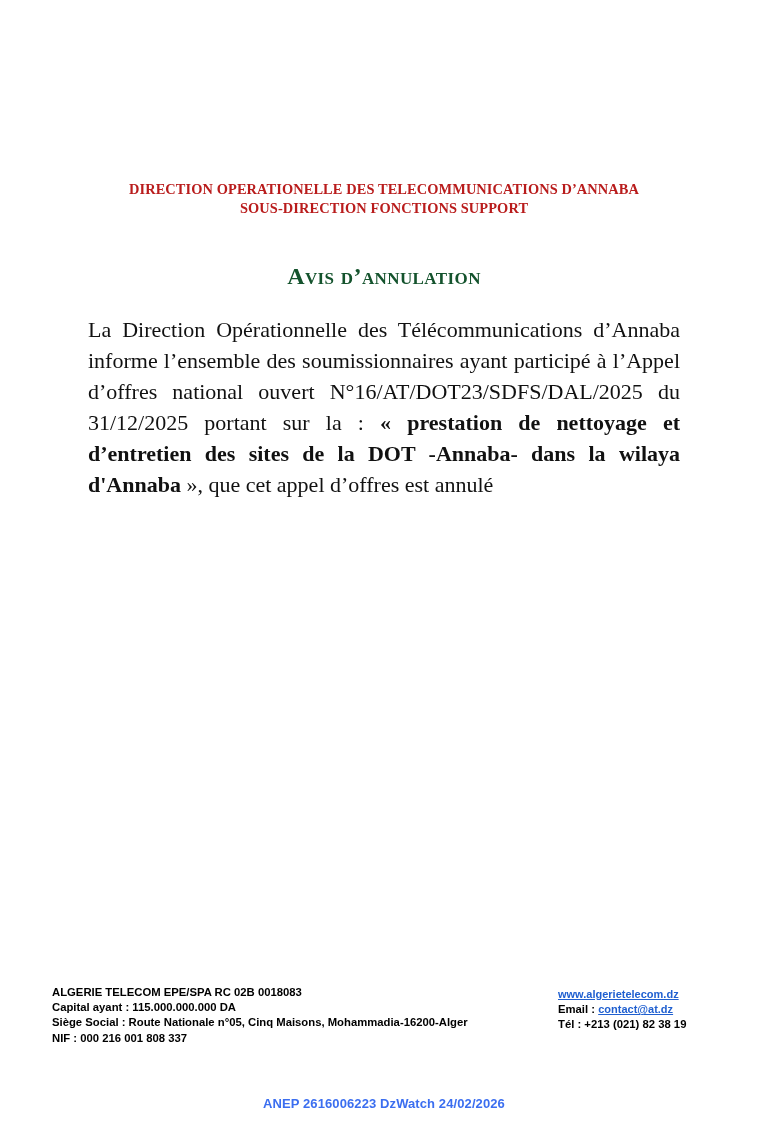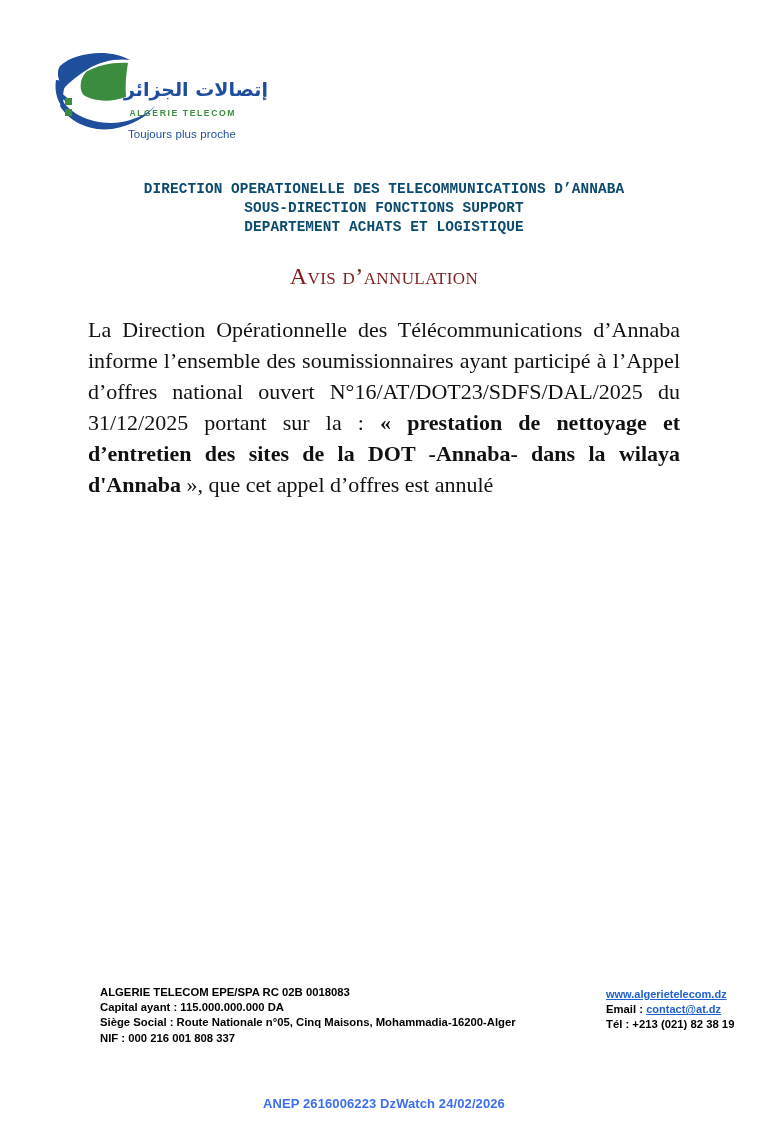--- a/index.html
+++ b/index.html
@@ -56,43 +56,43 @@
 
   
   .header-block {
     position: absolute;
     left: 64px;
     top: 180px;
     width: 640px;
     text-align: center;
   }
   .header-line {
-    font-family: Liberation Mono, monospace;
+    font-family: Liberation Serif, serif;
     font-weight: bold;
     font-size: 14.4px;
     line-height: 19px;
     letter-spacing: 0.1px;
-    color: #0c4a6e;
+    color: #b91c1c;
     white-space: nowrap;
     text-align: center;
   }
 
   
   .doc-title {
     position: absolute;
     left: 64px;
     top: 263px;
     width: 640px;
     text-align: center;
     font-family: "Liberation Serif", "DejaVu Serif", serif;
-    font-weight: normal;
+    font-weight: bold;
     font-size: 24px;
     font-variant: small-caps;
     letter-spacing: 0.4px;
-    color: #7f1d1d;
+    color: #14532d;
   }
 
   
   .body-text {
     position: absolute;
     left: 88px;
     top: 314px;
     width: 592px;
     text-align: justify;
     text-justify: inter-word;
@@ -128,21 +128,20 @@
     top: 2px;
     width: 200px;
   }
   .footer-line {
     font-family: "Liberation Sans", "DejaVu Sans", sans-serif;
     font-size: 11.3px;
     font-weight: bold;
     line-height: 15.2px;
     color: #000000;
     white-space: nowrap;
-    margin-left: 48px;
   }
   .footer-link {
     color: #1f5fd0;
     text-decoration: underline;
     font-family: Liberation Sans, sans-serif;
     font-size: 11px;
     font-weight: bold;
   }
 
   
@@ -157,50 +156,24 @@
     font-weight: bold;
     color: #3b6ef0;
     letter-spacing: 0.1px;
   }
 </style>
 </head>
 <body>
 
 <div class="page">
 
-  <div class="logo-block">
-    <div class="logo-mark">
-      <svg viewBox="0 0 110 82" width="110" height="82" xmlns="http://www.w3.org/2000/svg">
-
-        <path d="M8 16 C22 2, 58 -2, 78 10 C66 8, 48 11, 36 19 C26 25, 18 32, 12 38 C6 32, 4 22, 8 16 Z" fill="#1f4e9c"></path>
-
-        <path d="M4 30 C2 42, 6 54, 14 61 C10 52, 10 42, 14 34 C11 32, 7 30, 4 30 Z" fill="#1f4e9c"></path>
-        <path d="M6 40 L20 52 L16 53 L5 45 Z" fill="#1f4e9c"></path>
-
-        <path d="M34 22 C46 15, 62 12, 76 13 C74 24, 73 36, 74 47 C60 52, 44 52, 33 46 C27 42, 27 30, 34 22 Z" fill="#3c8c40"></path>
-
-        <path d="M10 50 C20 66, 44 76, 70 72 C86 69, 98 62, 104 55 C96 66, 80 76, 60 79 C36 82, 16 70, 8 56 Z" fill="#1f4e9c"></path>
-
-        <rect x="13" y="48" width="7" height="7" fill="#3c8c40"></rect>
-        <rect x="13" y="59" width="7" height="7" fill="#3c8c40"></rect>
-      </svg>
-    </div>
-    <div style="position:absolute; left:72px; top:28px; width:112px; text-align:right;">
-      <span style="font-family:'DejaVu Sans', sans-serif; font-size:19px; font-weight:bold; color:#1f4e9c; letter-spacing:-0.5px; white-space:nowrap;">إتصالات الجزائر</span>
-    </div>
-    <div style="position:absolute; left:72px; top:52px; width:112px; text-align:right;">
-      <span style="font-family:'Liberation Sans', sans-serif; font-size:8.6px; font-weight:bold; color:#3c8c40; letter-spacing:1.6px; white-space:nowrap;">ALGERIE TELECOM</span>
-    </div>
-    <div class="logo-tagline">Toujours plus proche</div>
-  </div>
 
   <div class="header-block">
     <div class="header-line">DIRECTION OPERATIONELLE DES TELECOMMUNICATIONS D’ANNABA</div>
     <div class="header-line">SOUS-DIRECTION FONCTIONS SUPPORT</div>
-    <div class="header-line">DEPARTEMENT ACHATS ET LOGISTIQUE</div>
   </div>
 
   <div class="doc-title">Avis d’annulation</div>
 
   <div class="body-text">
     <p><span>La Direction Opérationnelle des Télécommunications d’Annaba informe l’ensemble des soumissionnaires ayant participé à l’Appel d’offres national ouvert N°16/AT/DOT23/SDFS/DAL/2025 du 31/12/2025 portant sur la : </span><span class="strong">« </span><span class="strong">prestation de nettoyage et d’entretien des sites de la DOT -Annaba- dans la wilaya d'Annaba</span><span> », que cet appel d’offres est annulé</span></p>
   </div>
 
   <div class="footer">
     <div class="footer-left">

